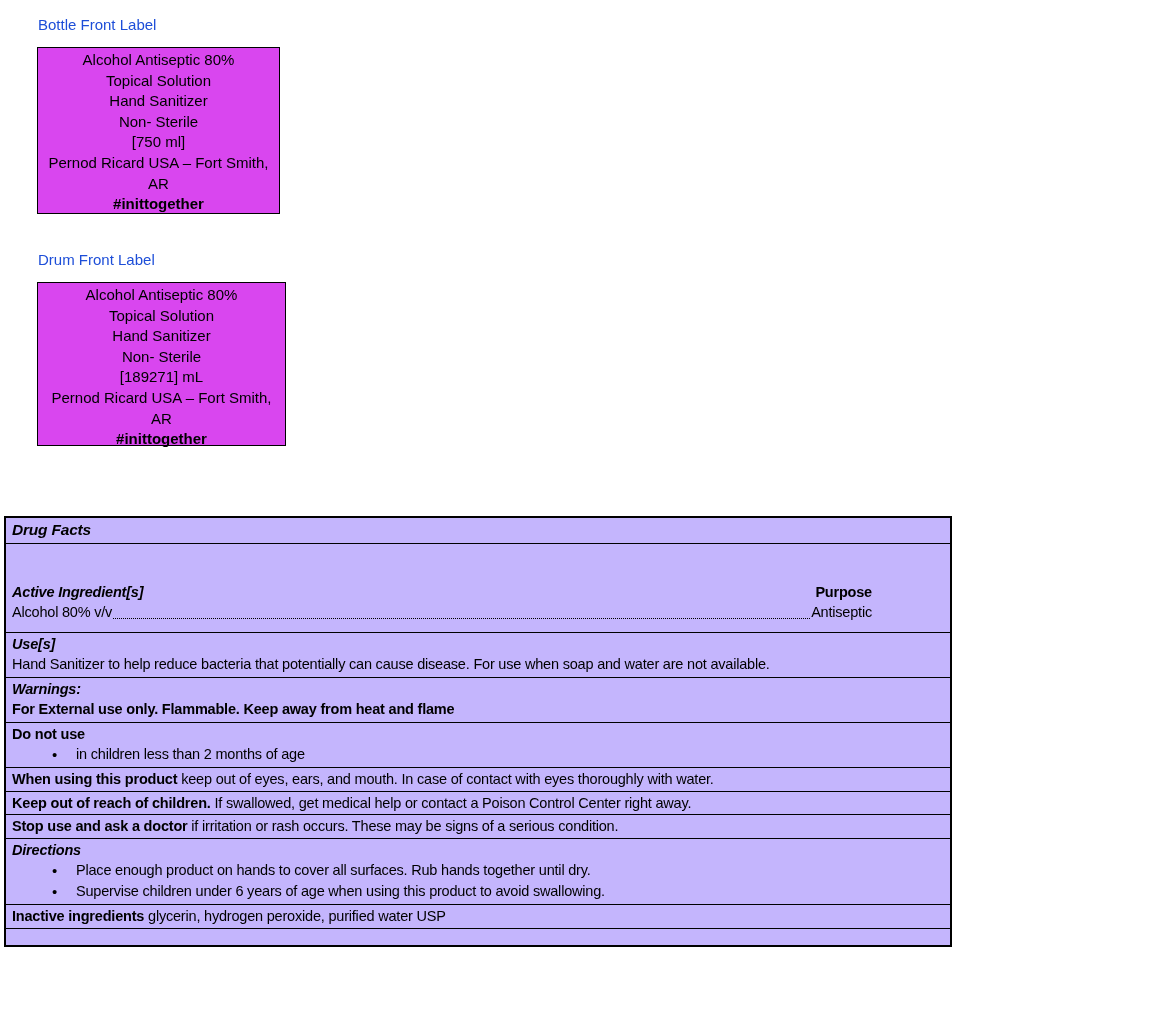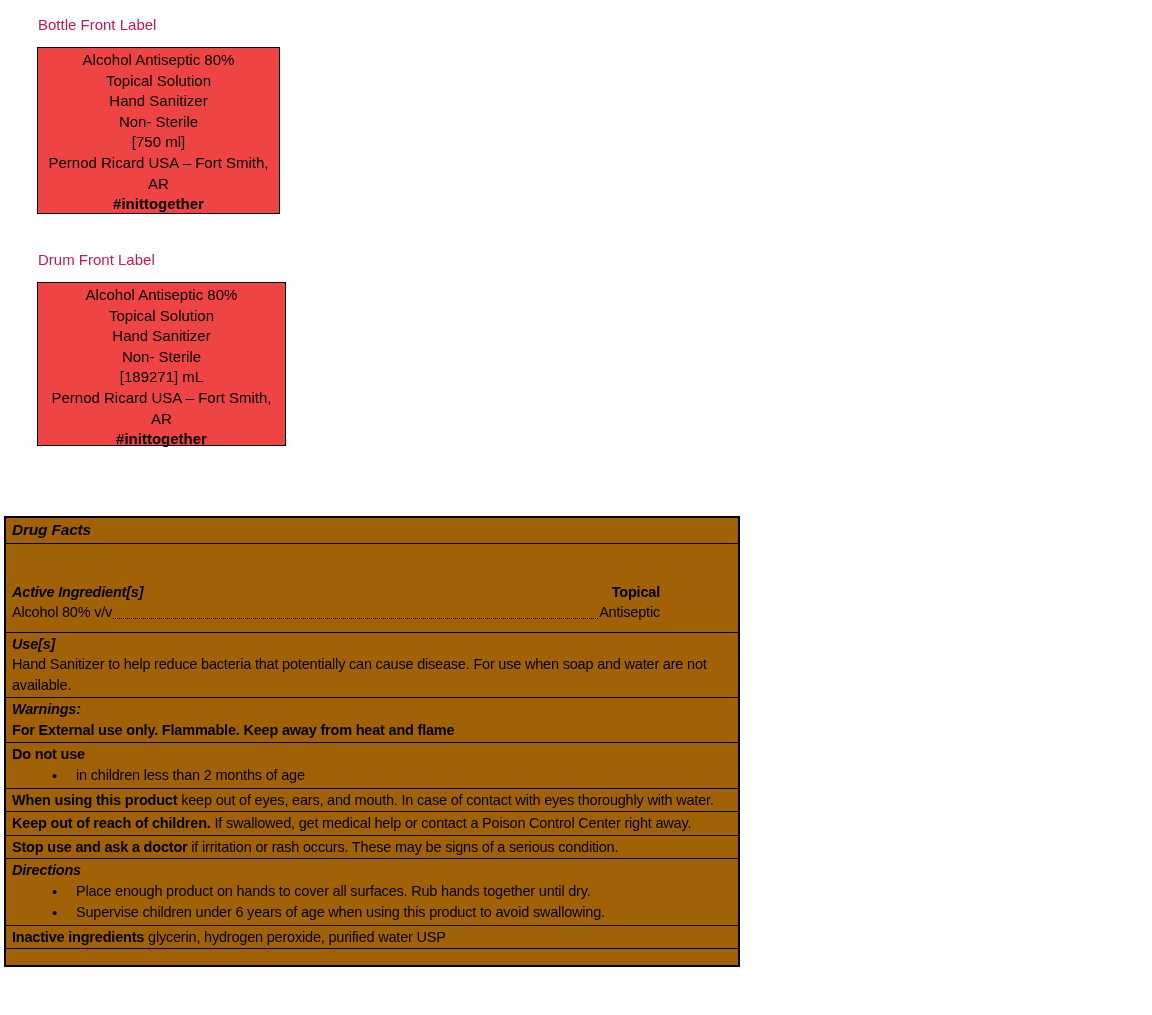--- a/index.html
+++ b/index.html
@@ -11,46 +11,46 @@
     color: #000;
     overflow: hidden;
   }
 
   
   .label-title {
     position: absolute;
     left: 38px;
     font-size: 15px;
     font-weight: normal;
-    color: #be185d;
+    color: #1d4ed8;
   }
   .bottle-title { top: 16px; }
   .drum-title   { top: 251px; }
 
   .label-box {
     position: absolute;
     left: 37px;
     border: 1.6px solid #000;
     text-align: center;
     font-size: 15px;
     line-height: 20.6px;
     padding-top: 2px;
-    background: #ef4444;
+    background: #d946ef;
   }
   .bottle-box { top: 47px;  width: 243px; height: 167px; }
   .drum-box   { top: 282px; width: 249px; height: 164px; }
   .label-box .hashtag { font-weight: bold; }
 
   
   .drug-facts {
     position: absolute;
     left: 4px; top: 516px;
-    width: 736px;
+    width: 948px;
     border: 2px solid #000;
-    background: #a16207;
+    background: #c4b5fd;
     font-size: 14.5px;
     line-height: 20.5px;
     letter-spacing: -0.2px;
   }
   .df-row {
     border-bottom: 1.5px solid #000;
     padding: 1px 4px 2px 6px;
   }
   .df-row:last-child { border-bottom: none; }
 
@@ -119,21 +119,21 @@
 
 <div class="drug-facts">
 
   <div class="df-row df-title-row">
     <span class="hd-bi">Drug Facts</span>
   </div>
 
   <div class="df-row df-active">
     <div class="df-active-head">
       <span class="hd-bi">Active Ingredient[s]</span>
-      <span class="bold">Topical</span>
+      <span class="bold">Purpose</span>
     </div>
     <div class="df-leader-line">
       <span>Alcohol 80% v/v</span>
       <span class="leader"></span>
       <span>Antiseptic</span>
     </div>
   </div>
 
   <div class="df-row">
     <div class="hd-bi">Use[s]</div>

